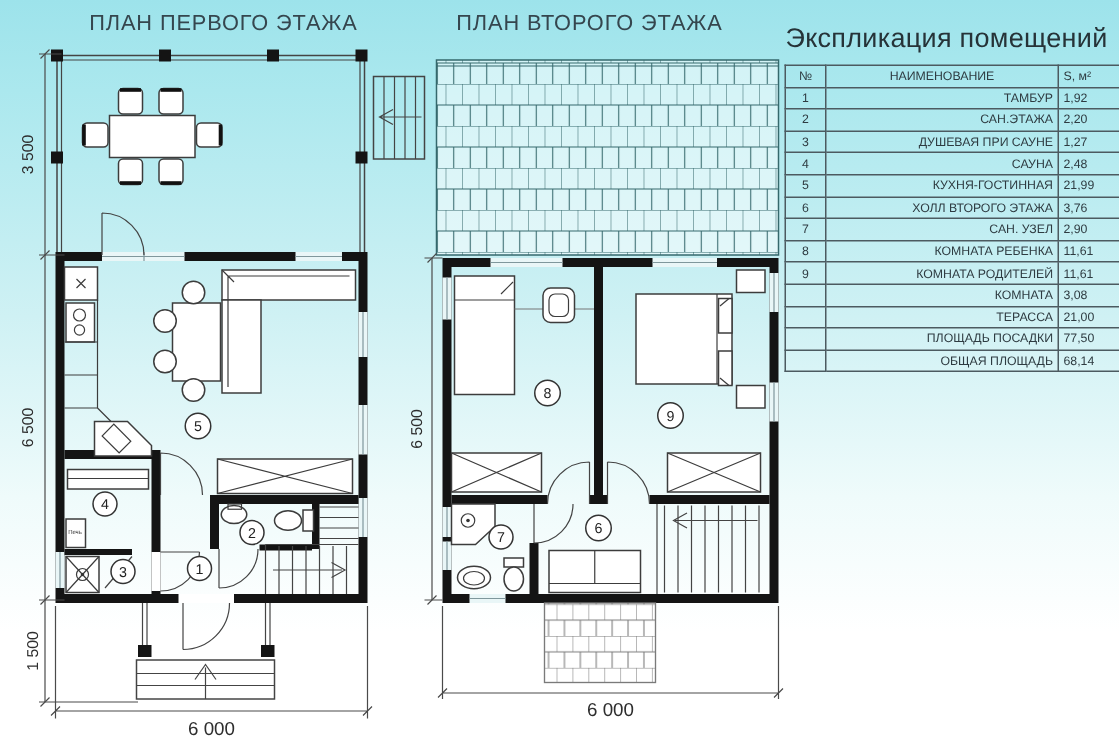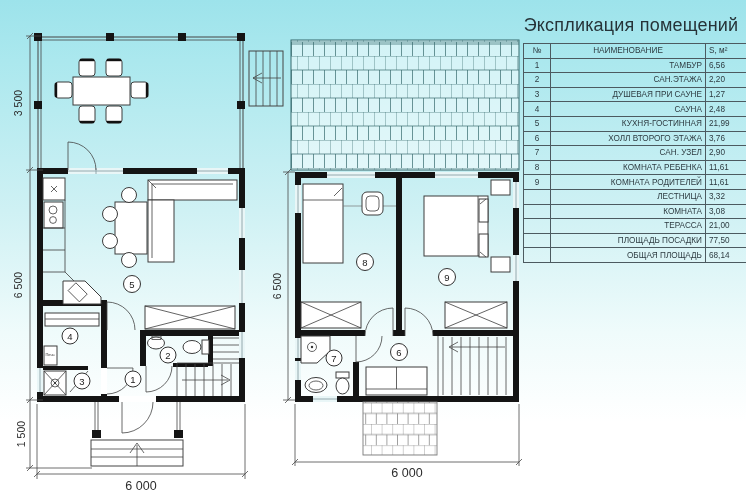--- a/index.html
+++ b/index.html
@@ -34,20 +34,22 @@
   .dimtxt-big{fill:#2e2e2e;font-size:12.5px;}
   .roomcircle{fill:#ffffff;stroke:#333;stroke-width:1;}
   .roomnum{fill:#222;font-size:9.5px;text-anchor:middle;}
   .tinytxt{fill:#333;font-size:4px;text-anchor:middle;}
 </style>
 </head>
 <body>
 
 <div class="canvas">
 
+  <div class="plan-title" id="t1">ПЛАН ПЕРВОГО ЭТАЖА</div>
+  <div class="plan-title" id="t2">ПЛАН ВТОРОГО ЭТАЖА</div>
 
   <svg class="plans" viewBox="0 0 746 502">
     <defs>
       <pattern id="p-roof" width="11" height="28" patternUnits="userSpaceOnUse">
         <rect width="11" height="28" fill="rgba(255,255,255,0.5)"></rect>
         <path d="M0 0 H11 M0 14 H11 M0 0 V14 M5.5 14 V28" stroke="#35686c" stroke-width=".7" fill="none"></path>
       </pattern>
       <pattern id="p-porchroof" width="10.6" height="21.2" patternUnits="userSpaceOnUse">
         <rect width="10.6" height="21.2" fill="#ffffff"></rect>
         <path d="M0 0 H10.6 M0 10.6 H10.6 M0 0 V10.6 M5.3 10.6 V21.2" stroke="#7a7a7a" stroke-width=".7" fill="none"></path>
@@ -337,21 +339,21 @@
           <th class="c-num">№</th>
           <th class="c-name">НАИМЕНОВАНИЕ</th>
           <th class="c-area">S, м²</th>
         </tr>
       </thead>
       <tbody>
 
           <tr>
             <td class="c-num">1</td>
             <td class="c-name">ТАМБУР</td>
-            <td class="c-area">6,56</td>
+            <td class="c-area">1,92</td>
           </tr>
 
           <tr>
             <td class="c-num">2</td>
             <td class="c-name">САН.ЭТАЖА</td>
             <td class="c-area">2,20</td>
           </tr>
 
           <tr>
             <td class="c-num">3</td>
@@ -388,25 +390,20 @@
             <td class="c-name">КОМНАТА РЕБЕНКА</td>
             <td class="c-area">11,61</td>
           </tr>
 
           <tr>
             <td class="c-num">9</td>
             <td class="c-name">КОМНАТА РОДИТЕЛЕЙ</td>
             <td class="c-area">11,61</td>
           </tr>
 
-          <tr>
-            <td class="c-num"></td>
-            <td class="c-name">ЛЕСТНИЦА</td>
-            <td class="c-area">3,32</td>
-          </tr>
 
           <tr>
             <td class="c-num"></td>
             <td class="c-name">КОМНАТА</td>
             <td class="c-area">3,08</td>
           </tr>
 
           <tr>
             <td class="c-num"></td>
             <td class="c-name">ТЕРАССА</td>

